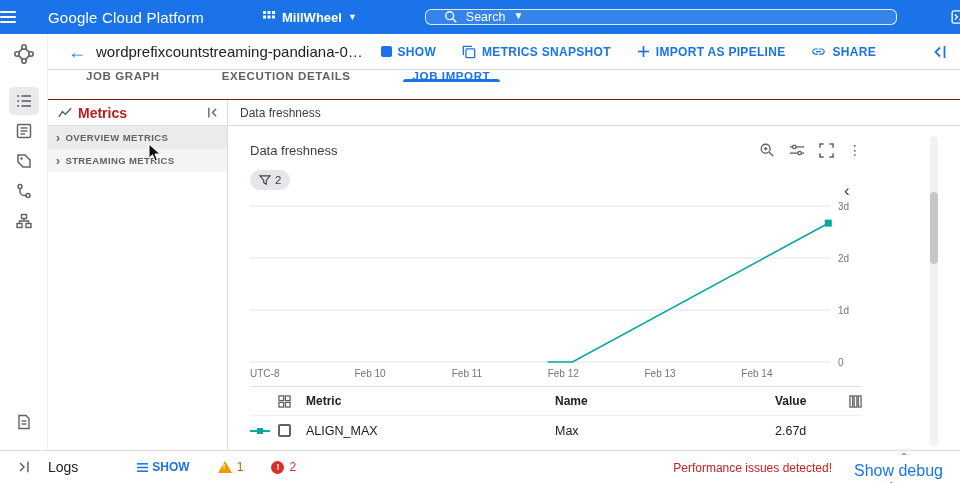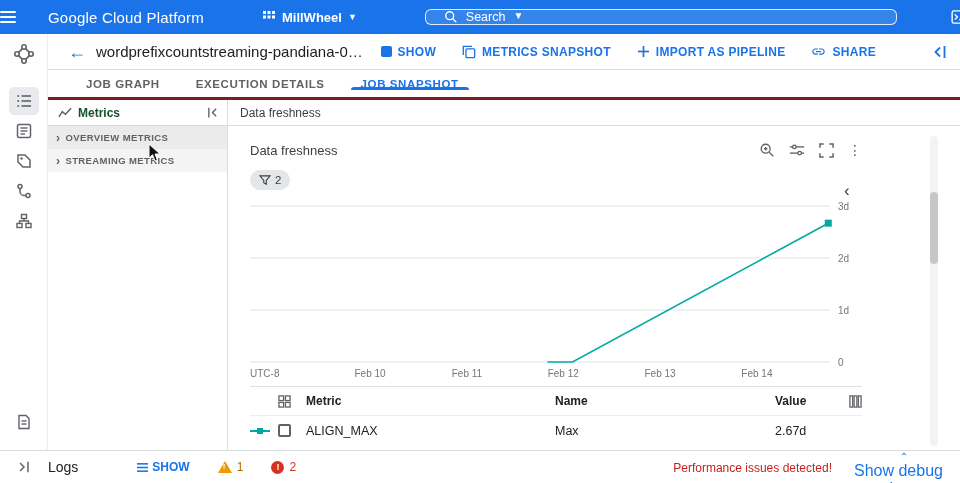--- a/index.html
+++ b/index.html
@@ -38,30 +38,30 @@
   
   .jobbar { height:36px; display:flex; align-items:center; border-bottom:1px solid #dadce0; padding:0 12px 0 20px; gap:10px; }
   .backarrow { color:#1a73e8; font-size:18px; cursor:pointer; line-height:1; }
   .jobtitle { font-size:15px; color:#202124; white-space:nowrap; overflow:hidden; text-overflow:ellipsis; }
   .jb-actions { margin-left:auto; display:flex; align-items:center; gap:26px; }
   .jb-btn { display:flex; align-items:center; gap:6px; color:#1a73e8; font-size:12px; font-weight:bold; letter-spacing:.3px; cursor:pointer; white-space:nowrap; }
   .stop-sq { width:11px; height:11px; background:#1a73e8; border-radius:2px; }
   .collapse-side { margin-left:46px; color:#1a73e8; cursor:pointer; display:flex; align-items:center; }
 
   
-  .tabsbar { height:30px; display:flex; align-items:center; border-bottom:3px solid #7f1d1d; padding-left:20px; gap:0; }
+  .tabsbar { height:30px; display:flex; align-items:flex-start; border-bottom:1px solid #7f1d1d; padding-left:20px; gap:26px; }
   .tab { display:flex; align-items:center; padding:0 18px; font-size:11.5px; font-weight:bold; letter-spacing:.6px; color:#5f6368; cursor:pointer; position:relative; }
   .tab.active { color:#1a73e8; }
   .tab.active::after { content:""; position:absolute; left:8px; right:8px; bottom:0; height:3px; background:#1a73e8; border-radius:3px 3px 0 0; }
 
   
   .work { flex:1; display:flex; min-height:0; }
   .mpanel { width:180px; border-right:1px solid #dadce0; flex:none; display:flex; flex-direction:column; }
   .mpanel-head { height:26px; display:flex; align-items:center; gap:6px; padding:0 8px 0 10px; border-bottom:1px solid #dadce0; }
-  .mpanel-title { font-size:12px; font-weight:bold; color:#14532d; flex:1; }
+  .mpanel-title { font-size:14px; font-weight:bold; color:#b91c1c; flex:1; }
   .mp-collapse { color:#5f6368; cursor:pointer; display:flex; }
   .mp-item { height:23px; display:flex; align-items:center; gap:5px; padding:0 8px; font-size:9.5px; font-weight:bold; letter-spacing:.4px; color:#5f6368; cursor:pointer; }
   .mp-item .chev { color:#5f6368; font-size:12px; line-height:1; }
   .mp-item.i0 { background:#ebebeb; }
   .mp-item.i1 { background:#f4f4f4; }
 
   .mainpane { flex:1; position:relative; overflow:hidden; display:flex; flex-direction:column; }
   .crumb { height:26px; display:flex; align-items:center; padding:0 12px; font-size:12px; color:#3c4043; border-bottom:1px solid #dadce0; }
   .card { padding:0 0 0 22px; position:relative; }
   .card-head { margin-top:12px; height:24px; width:612px; display:flex; align-items:center; }
@@ -284,21 +284,21 @@
     </div>
 
     <div class="tabsbar">
       <div class="tab">
           <span>JOB GRAPH</span>
         </div>
       <div class="tab">
           <span>EXECUTION DETAILS</span>
         </div>
       <div class="tab active">
-          <span>JOB SNAPSHOT</span>
+          <span>JOB IMPORT</span>
         </div>
     </div>
 
     <div class="work">
       <div class="mpanel">
         <div class="mpanel-head">
           <svg width="14" height="12" viewBox="0 0 16 13">
               <polyline points="1,11 5,5 8.5,8 15,1" fill="none" stroke="#5f6368" stroke-width="1.7"></polyline>
             </svg>
           <span class="mpanel-title">Metrics</span>

